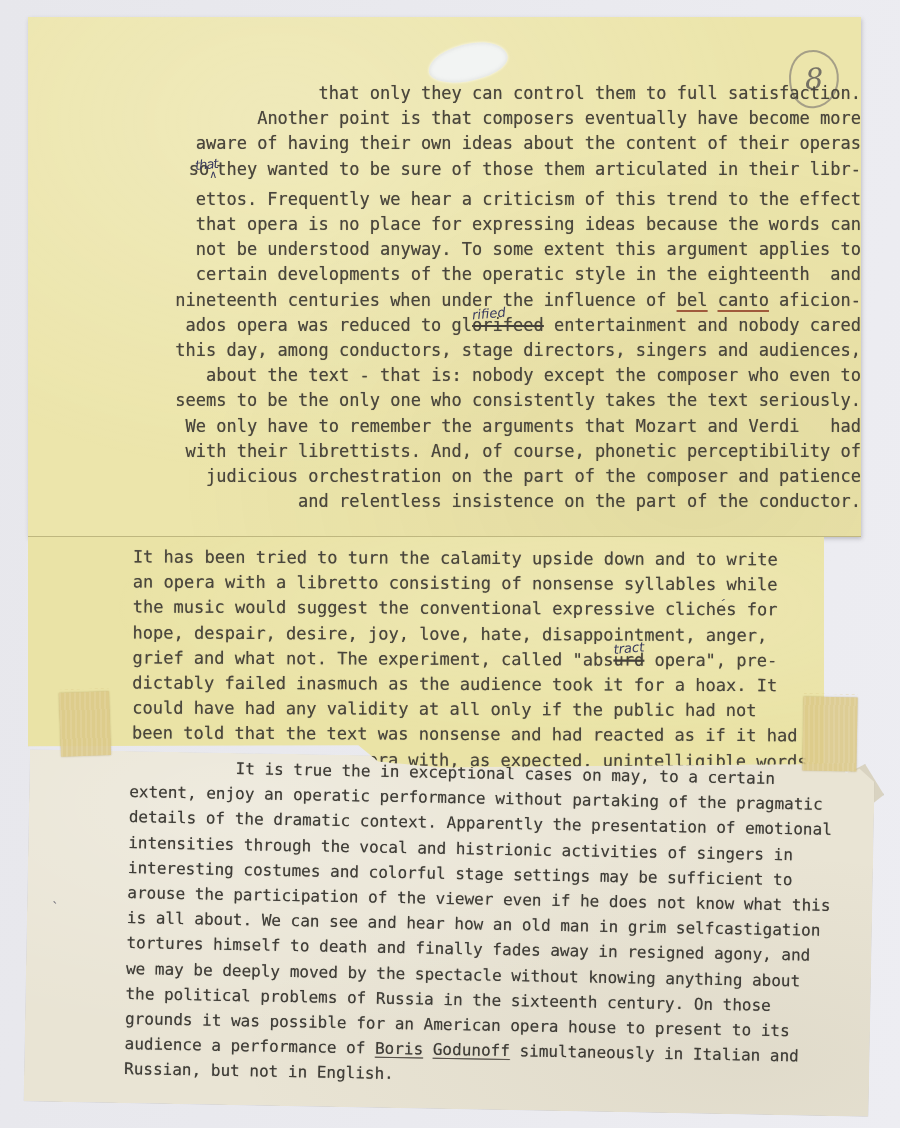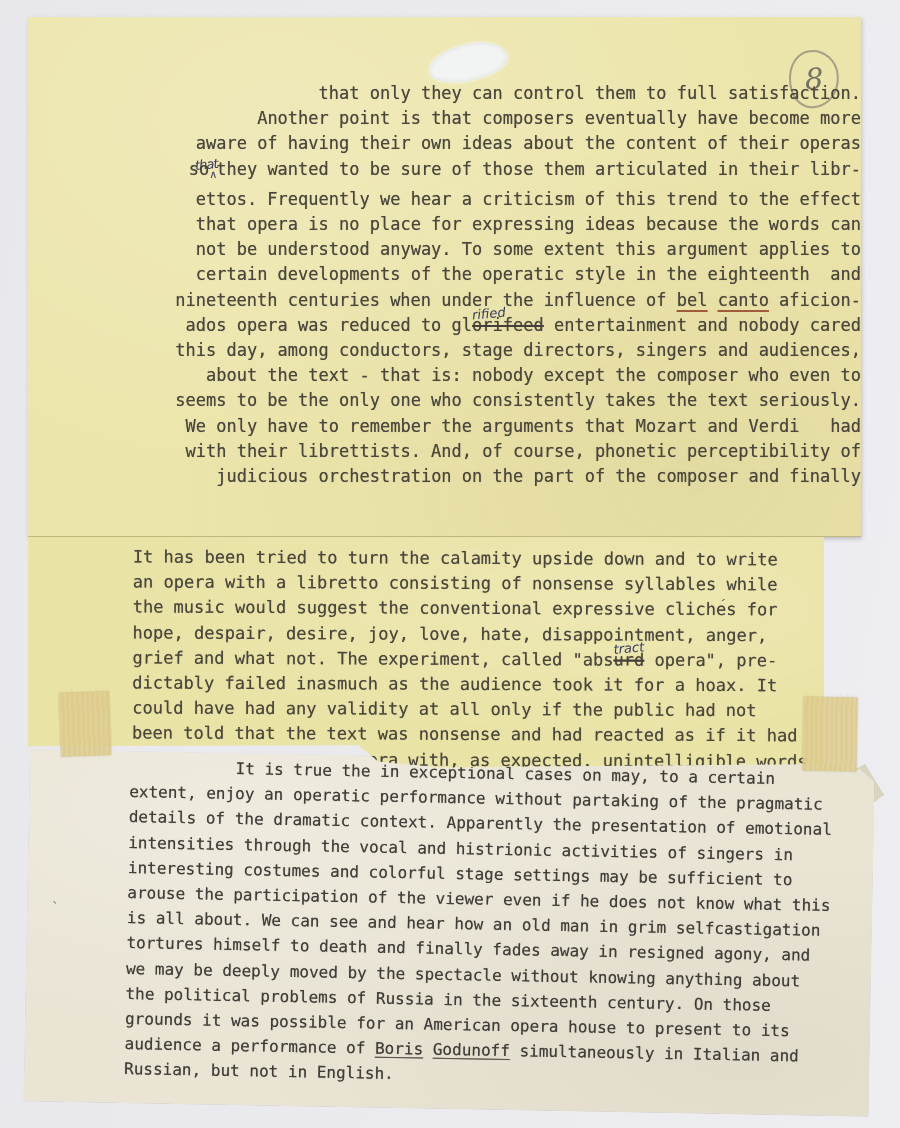--- a/index.html
+++ b/index.html
@@ -162,21 +162,22 @@
         <div class="tline"><span>that opera is no place for expressing ideas because the words can</span></div>
         <div class="tline"><span>not be understood anyway. To some extent this argument applies to</span></div>
         <div class="tline"><span>certain developments of the operatic style in the eighteenth  and</span></div>
         <div class="tline"><span>nineteenth centuries when under the influence of </span><span class="u-red">bel</span><span> </span><span class="u-red">canto</span><span> aficion-</span></div>
         <div class="tline"><span>ados opera was reduced to gl</span><span class="strike has-above">orifeed<span class="above">rified</span></span><span> entertainment and nobody cared</span></div>
         <div class="tline"><span>this day, among conductors, stage directors, singers and audiences,</span></div>
         <div class="tline"><span>about the text - that is: nobody except the composer who even to</span></div>
         <div class="tline"><span>seems to be the only one who consistently takes the text seriously.</span></div>
         <div class="tline"><span>We only have to remember the arguments that Mozart and Verdi   had</span></div>
         <div class="tline"><span>with their librettists. And, of course, phonetic perceptibility of</span></div>
-        <div class="tline"><span>judicious orchestration on the part of the composer and finally</span></div>
+        <div class="tline"><span>judicious orchestration on the part of the composer and patience</span></div>
+        <div class="tline"><span>and relentless insistence on the part of the conductor.</span></div>
       </div>
   </div>
 
   <div class="paper yellow-mid">
     <div class="text">
         <div class="tline"><span>It has been tried to turn the calamity upside down and to write</span></div>
         <div class="tline"><span>an opera with a libretto consisting of nonsense syllables while</span></div>
         <div class="tline"><span>the music would suggest the conventional expressive clich</span><span class="has-above">e<span class="above acc">ˊ</span></span><span>s for</span></div>
         <div class="tline"><span>hope, despair, desire, joy, love, hate, disappointment, anger,</span></div>
         <div class="tline"><span>grief and what not. The experiment, called "abs</span><span class="strike has-above">urd<span class="above">tract</span></span><span> opera", pre-</span></div>

